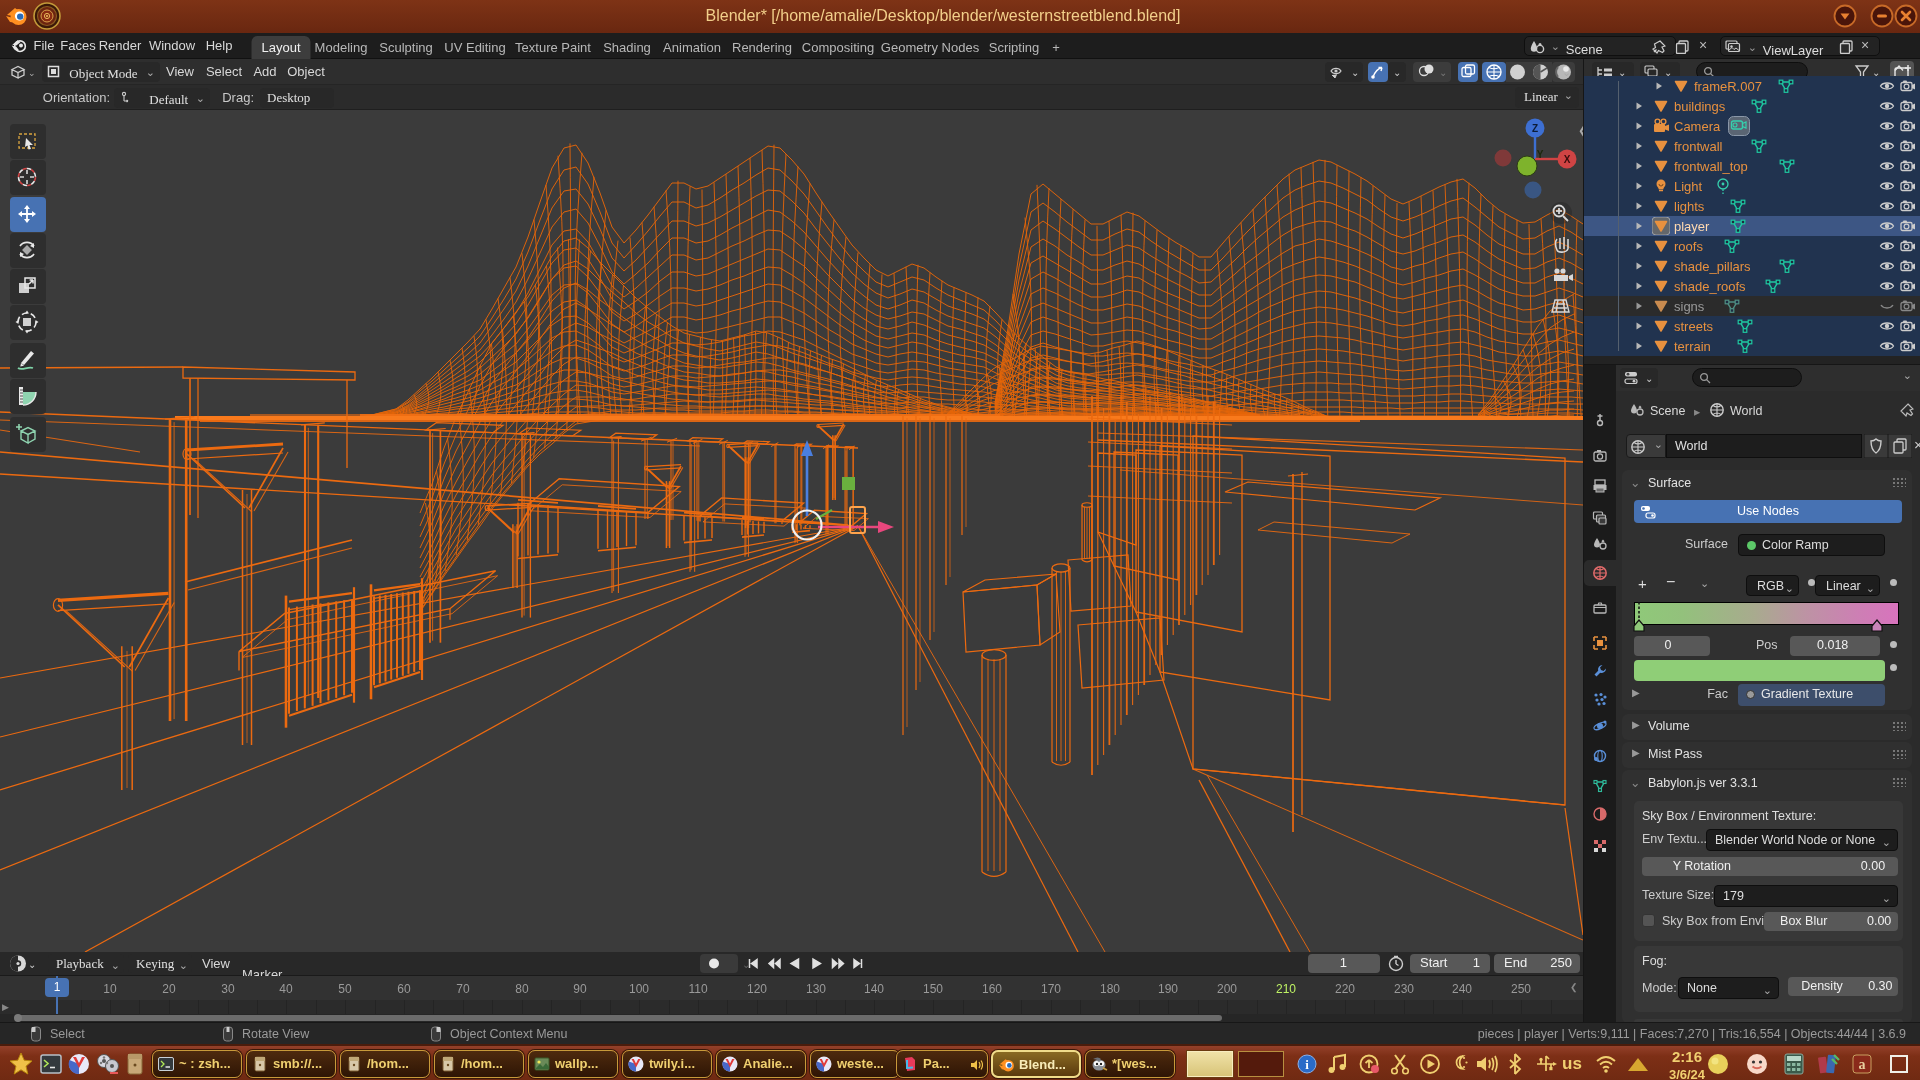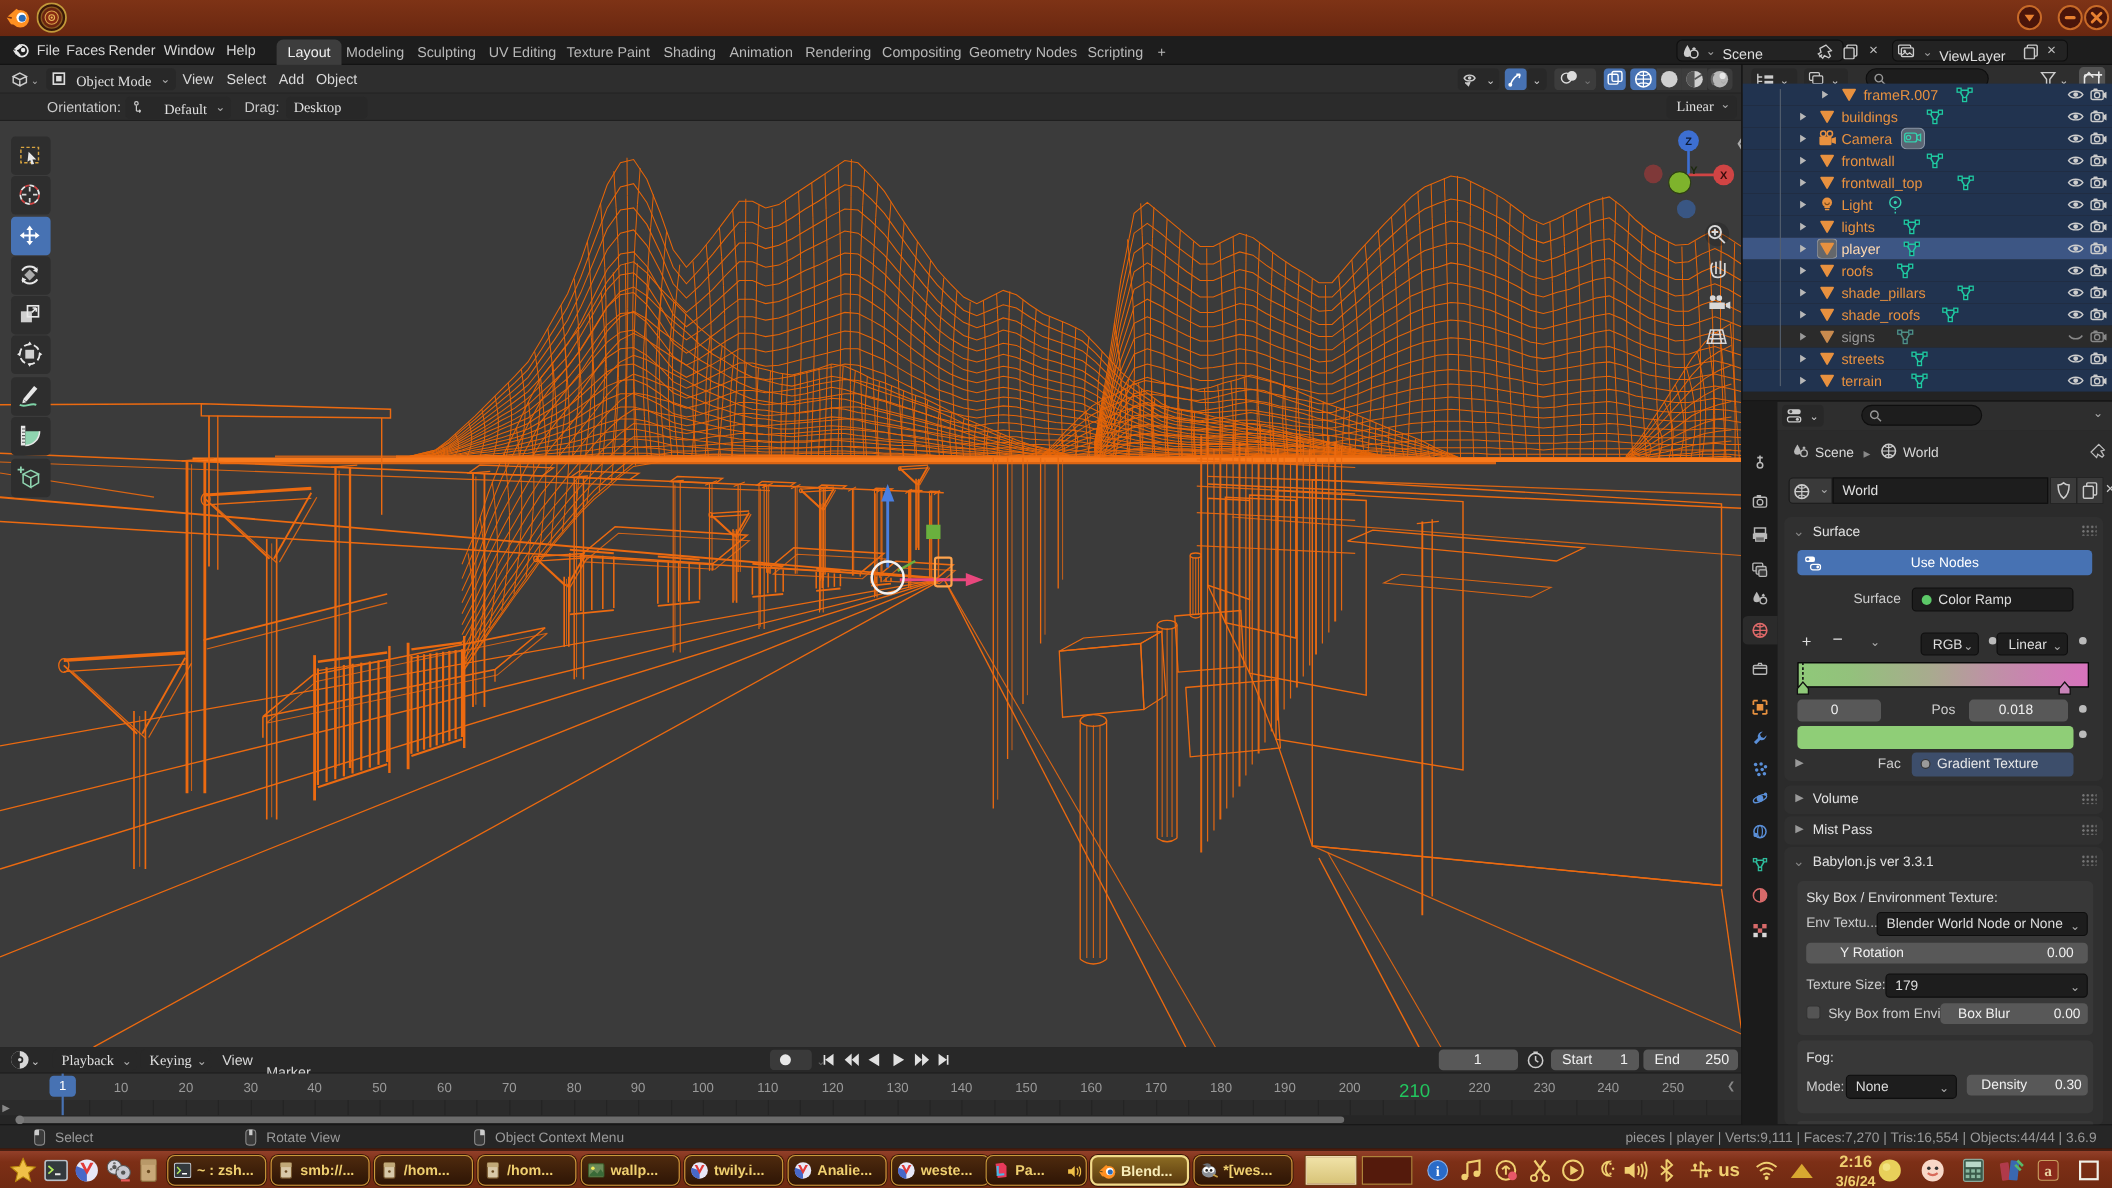--- a/index.html
+++ b/index.html
@@ -46,20 +46,21 @@
 <circle cx="15.2" cy="11.6" r="3.2" fill="#2a6bb8"></circle>
 <path d="M1 11 L8 13 L12 18 L5 17 Z" fill="#ff9021"></path>
     </svg>
     <svg class="abs" style="left:33px;top:2px" width="28" height="28" viewBox="0 0 28 28">
 <circle cx="14" cy="14" r="13" fill="#3a1808" stroke="#c29a3a" stroke-width="1.6"></circle>
 <circle cx="14" cy="14" r="9.5" fill="#6b2410" stroke="#8a5a20" stroke-width="1.2"></circle>
 <circle cx="14" cy="14" r="6" fill="#8a2c12" stroke="#d8a04a" stroke-width="1"></circle>
 <circle cx="14" cy="14" r="2.6" fill="none" stroke="#e8b85a" stroke-width="1"></circle>
 <circle cx="14" cy="14" r="1" fill="#f0c060"></circle>
     </svg>
+    <div class="title-text">Blender* [/home/amalie/Desktop/blender/westernstreetblend.blend]</div>
     <svg class="abs" style="left:1833px;top:4px" width="24" height="24" viewBox="0 0 24 24">
       <circle cx="12" cy="12" r="10.5" fill="#4a150a" stroke="#c86a28" stroke-width="1.8"></circle>
       <path d="M7.5 9.5 L16.5 9.5 L12 15.5 Z" fill="#e88030"></path>
     </svg>
     <svg class="abs" style="left:1870px;top:4px" width="24" height="24" viewBox="0 0 24 24">
       <circle cx="12" cy="12" r="10.5" fill="#4a150a" stroke="#c86a28" stroke-width="1.8"></circle>
       <rect x="7" y="10.6" width="10" height="3" rx="1.5" fill="#e88030"></rect>
     </svg>
     <svg class="abs" style="left:1894px;top:4px" width="24" height="24" viewBox="0 0 24 24">
       <circle cx="12" cy="12" r="10.5" fill="#4a150a" stroke="#c86a28" stroke-width="1.8"></circle>
@@ -943,21 +944,21 @@
     <div class="abs" style="left:678px;top:30px;width:40px;text-align:center;color:#9a9a9a;font-size:12px">110</div>
     <div class="abs" style="left:737px;top:30px;width:40px;text-align:center;color:#9a9a9a;font-size:12px">120</div>
     <div class="abs" style="left:796px;top:30px;width:40px;text-align:center;color:#9a9a9a;font-size:12px">130</div>
     <div class="abs" style="left:854px;top:30px;width:40px;text-align:center;color:#9a9a9a;font-size:12px">140</div>
     <div class="abs" style="left:913px;top:30px;width:40px;text-align:center;color:#9a9a9a;font-size:12px">150</div>
     <div class="abs" style="left:972px;top:30px;width:40px;text-align:center;color:#9a9a9a;font-size:12px">160</div>
     <div class="abs" style="left:1031px;top:30px;width:40px;text-align:center;color:#9a9a9a;font-size:12px">170</div>
     <div class="abs" style="left:1090px;top:30px;width:40px;text-align:center;color:#9a9a9a;font-size:12px">180</div>
     <div class="abs" style="left:1148px;top:30px;width:40px;text-align:center;color:#9a9a9a;font-size:12px">190</div>
     <div class="abs" style="left:1207px;top:30px;width:40px;text-align:center;color:#9a9a9a;font-size:12px">200</div>
-    <div class="abs" style="left:1266px;top:30px;width:40px;text-align:center;color:#22c55e;font-size:17px">210</div>
+    <div class="abs" style="left:1266px;top:30px;width:40px;text-align:center;color:#bef264;font-size:12px">210</div>
     <div class="abs" style="left:1325px;top:30px;width:40px;text-align:center;color:#9a9a9a;font-size:12px">220</div>
     <div class="abs" style="left:1384px;top:30px;width:40px;text-align:center;color:#9a9a9a;font-size:12px">230</div>
     <div class="abs" style="left:1442px;top:30px;width:40px;text-align:center;color:#9a9a9a;font-size:12px">240</div>
     <div class="abs" style="left:1501px;top:30px;width:40px;text-align:center;color:#9a9a9a;font-size:12px">250</div>
     <div class="abs" style="left:0;top:48px;width:1583px;height:14px;background:#2b2b2b"></div>
     <div class="abs" style="left:81px;top:48px;width:1px;height:14px;background:#242424"></div>
     <div class="abs" style="left:110px;top:48px;width:1px;height:14px;background:#242424"></div>
     <div class="abs" style="left:139px;top:48px;width:1px;height:14px;background:#242424"></div>
     <div class="abs" style="left:169px;top:48px;width:1px;height:14px;background:#242424"></div>
     <div class="abs" style="left:198px;top:48px;width:1px;height:14px;background:#242424"></div>

